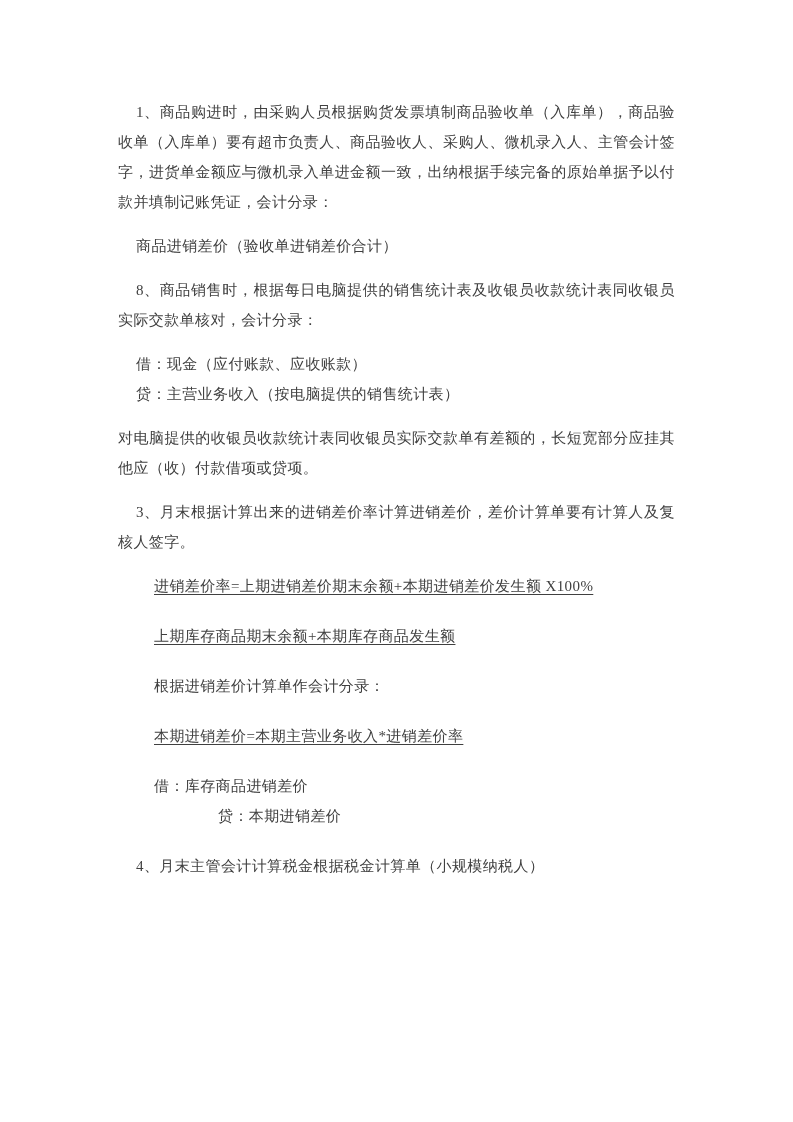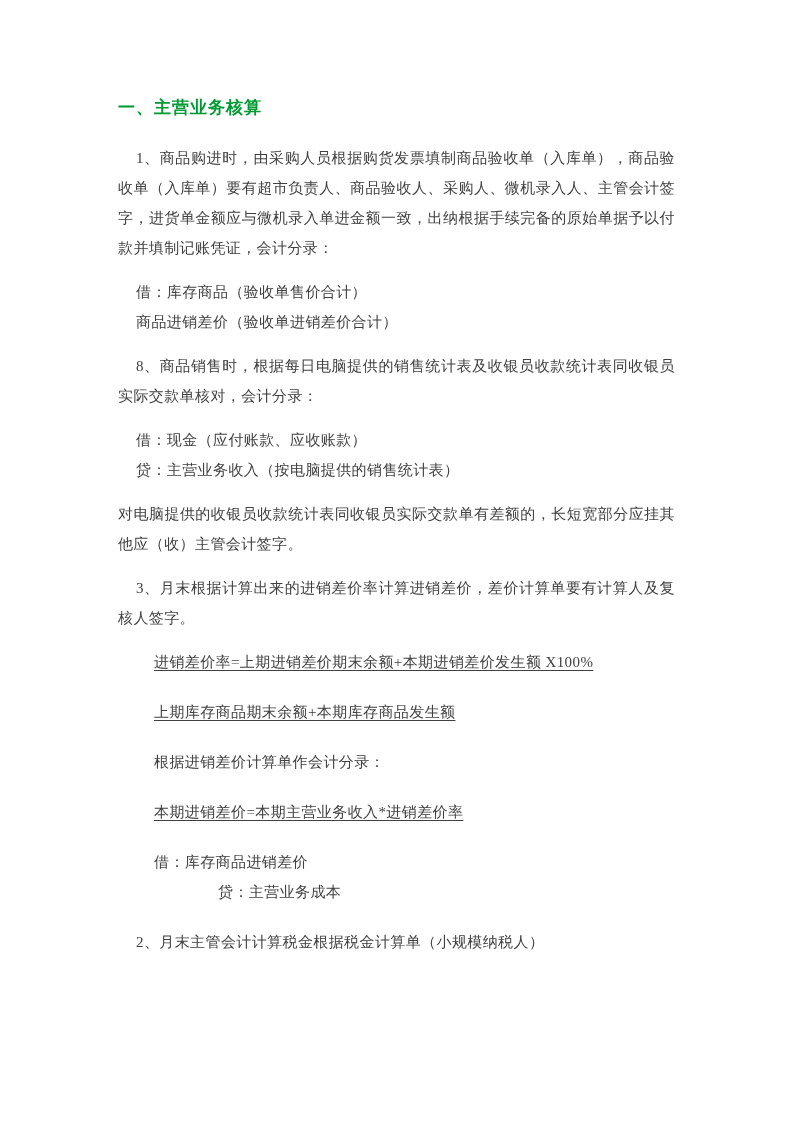--- a/index.html
+++ b/index.html
@@ -42,42 +42,40 @@
     text-decoration: underline;
     text-underline-offset: 3px;
   }
 </style>
 </head>
 <body>
 
 <div class="page">
   <div class="content">
 
-    <h1 class="heading">一、主营业务核算</h1>
 
     <div class="block">
       <p class="para indent">1、商品购进时，由采购人员根据购货发票填制商品验收单（入库单），商品验收单（入库单）要有超市负责人、商品验收人、采购人、微机录入人、主管会计签字，进货单金额应与微机录入单进金额一致，出纳根据手续完备的原始单据予以付款并填制记账凭证，会计分录：</p>
     </div>
 
     <div class="block">
-      <p class="line indent">借：库存商品（验收单售价合计）</p>
       <p class="line indent">商品进销差价（验收单进销差价合计）</p>
     </div>
 
     <div class="block">
       <p class="para indent">8、商品销售时，根据每日电脑提供的销售统计表及收银员收款统计表同收银员实际交款单核对，会计分录：</p>
     </div>
 
     <div class="block">
       <p class="line indent">借：现金（应付账款、应收账款）</p>
       <p class="line indent">贷：主营业务收入（按电脑提供的销售统计表）</p>
     </div>
 
     <div class="block">
-      <p class="para">对电脑提供的收银员收款统计表同收银员实际交款单有差额的，长短宽部分应挂其他应（收）主管会计签字。</p>
+      <p class="para">对电脑提供的收银员收款统计表同收银员实际交款单有差额的，长短宽部分应挂其他应（收）付款借项或贷项。</p>
     </div>
 
     <div class="block">
       <p class="para indent">3、月末根据计算出来的进销差价率计算进销差价，差价计算单要有计算人及复核人签字。</p>
     </div>
 
     <div class="block-f">
       <p class="line"><span class="uline">进销差价率=上期进销差价期末余额+本期进销差价发生额 X100%</span></p>
     </div>
 
@@ -88,21 +86,21 @@
     <div class="block-f">
       <p class="para">根据进销差价计算单作会计分录：</p>
     </div>
 
     <div class="block-f">
       <p class="line"><span class="uline">本期进销差价=本期主营业务收入*进销差价率</span></p>
     </div>
 
     <div class="block-f">
       <p class="line">借：库存商品进销差价</p>
-      <p class="line indent-deep">贷：主营业务成本</p>
+      <p class="line indent-deep">贷：本期进销差价</p>
     </div>
 
     <div class="block">
-      <p class="para indent">2、月末主管会计计算税金根据税金计算单（小规模纳税人）</p>
+      <p class="para indent">4、月末主管会计计算税金根据税金计算单（小规模纳税人）</p>
     </div>
 
   </div>
 </div>
 
 </body></html>

